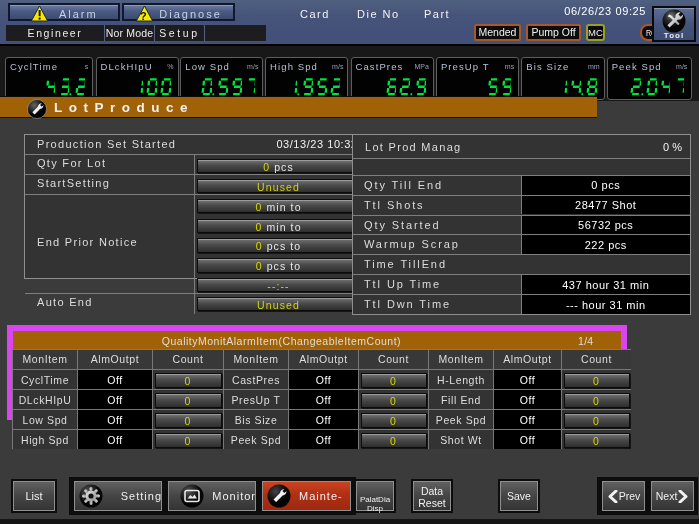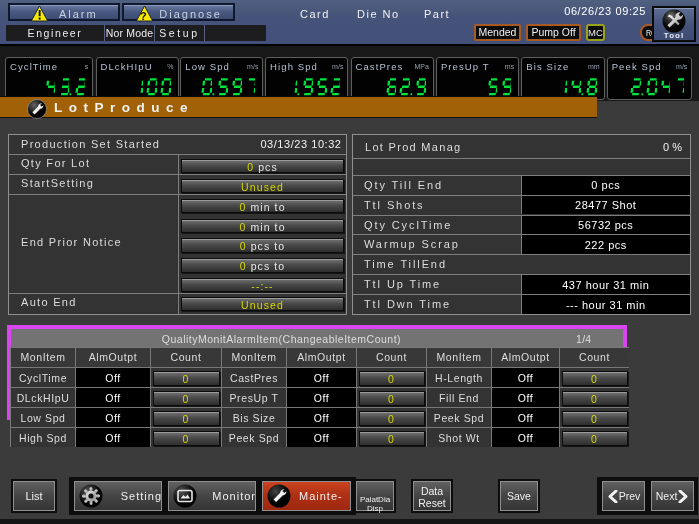--- a/index.html
+++ b/index.html
@@ -20,33 +20,33 @@
 .mbox{position:absolute;top:0;height:43.5px;background:#020202;border:1px solid #5e5e5e;border-radius:3px}
 .mlab{position:absolute;left:4px;top:3px;font-size:9.5px;color:#b6c1d2;letter-spacing:1.1px;white-space:nowrap}
 .munit{position:absolute;right:4px;top:5px;font-size:7px;color:#97a1b3}
 .mval{position:absolute;right:7px;bottom:3.5px;display:flex;align-items:flex-end}
 .dg{width:11.5px;height:17.5px;margin-left:2.4px}
 
 #tbar{position:absolute;left:0;top:96px;width:597px;height:22px;background:#a16207;border-top:1px solid #0c0c0c;border-bottom:1px solid #101010}
 #tbar .txt{position:absolute;left:54px;top:3px;color:#f2f2f2;font-size:13.5px;font-weight:bold;letter-spacing:6.5px}
 #dcopy{position:absolute;left:608px;top:0.5px;width:87px;height:17px;background:#2e2e2e;border:1px solid #c8c8c8;box-shadow:0 0 0 1px #000;color:#fff;font-size:8px;font-weight:bold;letter-spacing:0.8px}
 
-#lpanel{position:absolute;left:8px;top:134px;width:339px;height:181px;background:#333;border:1px solid #8f8f8f}
+#lpanel{position:absolute;left:24px;top:134px;width:339px;height:145px;background:#333;border:1px solid #8f8f8f}
 #rpanel{position:absolute;left:352px;top:134px;width:339px;height:181px;background:#333;border:1px solid #8f8f8f}
 .hline{position:absolute;left:0;width:100%;height:1px;background:#7e7e7e}
 .lab{position:absolute;left:12px;color:#dcdcdc;font-size:11px;letter-spacing:1.3px;white-space:nowrap}
 .gbtn{position:absolute;background:linear-gradient(#757575,#4a4a4a 45%,#2e2e2e);border:1px solid #0c0c0c;box-shadow:inset 0 1px 0 #9b9b9b,1px 1px 0 #151515;color:#e8e8e8;font-size:10.5px;text-align:center;letter-spacing:1.1px}
 .gbtn i{font-style:normal;color:#d6d600}
 .gbtn b{font-weight:normal;color:#d6d600}
 #ldate{position:absolute;right:4.5px;top:3px;color:#f2f2f2;font-size:11px;letter-spacing:0.55px}
 .rrow{position:absolute;left:0;width:100%;border-top:1px solid #7e7e7e}
 .rlab{position:absolute;left:11px;top:3px;color:#dcdcdc;font-size:11px;letter-spacing:1.9px;white-space:nowrap}
 .rval{position:absolute;left:167.5px;top:0;width:169.5px;height:100%;background:#000;color:#fff;font-size:11px;text-align:center;border-left:1px solid #7e7e7e;display:flex;align-items:center;justify-content:center;white-space:pre;letter-spacing:0.5px}
 
-#btable{position:absolute;left:7px;top:325px;width:620px;height:95px;background:#737373;border:4px solid #d946ef}
+#btable{position:absolute;left:7px;top:325px;width:620px;height:95px;background:#a16207;border:6px solid #d946ef}
 #btitle{position:absolute;left:0;top:0;width:100%;height:20px;text-align:center;color:#dedede;font-size:10.5px;line-height:20px;letter-spacing:0.3px}
 .bcell{position:absolute;border-left:1px solid #787878;border-top:1px solid #787878;font-size:10.5px;color:#dedede;text-align:center;letter-spacing:0.6px}
 .bh{line-height:19px;background:#383838}
 .bl{line-height:20px;background:#333}
 .bo{line-height:20px;background:#000;color:#fff}
 .bc0{background:#333}
 .cnt{position:absolute;left:1.5px;top:3px;right:1.5px;height:14.5px;line-height:14px}
 
 .bbtn{position:absolute;top:479px;height:34px;background:linear-gradient(#636363,#474747 45%,#333);border:2px solid #0d0d0d;box-shadow:inset 0 0 0 1px #8f8f8f;color:#f0f0f0;text-align:center}
 .nav3{display:flex;align-items:center;justify-content:center;gap:8px;padding-left:0}
@@ -450,21 +450,21 @@
   <div class="hline" style="top:22.8px"></div>
   <div class="rrow" style="top:39.69999999999999px;height:19.9px">
         <div class="rlab">Qty Till End</div>
         <div class="rval">0 pcs</div>
       </div>
       <div class="rrow" style="top:59.599999999999994px;height:19.9px">
         <div class="rlab">Ttl Shots</div>
         <div class="rval">28477 Shot</div>
       </div>
       <div class="rrow" style="top:79.5px;height:19.9px">
-        <div class="rlab">Qty CyclTime</div>
+        <div class="rlab">Qty Started</div>
         <div class="rval">56732 pcs</div>
       </div>
       <div class="rrow" style="top:99.39999999999998px;height:19.9px">
         <div class="rlab">Warmup Scrap</div>
         <div class="rval">222 pcs</div>
       </div>
       <div class="rrow" style="top:119.29999999999998px;height:19.9px">
         <div class="rlab">Time TillEnd</div>
       </div>
       <div class="rrow" style="top:139.2px;height:19.9px">
@@ -571,21 +571,21 @@
           <rect x="10.6" y="3.2" width="2.8" height="4" rx="1" transform="rotate(135 12 12)"></rect>
           <rect x="10.6" y="3.2" width="2.8" height="4" rx="1" transform="rotate(180 12 12)"></rect>
           <rect x="10.6" y="3.2" width="2.8" height="4" rx="1" transform="rotate(225 12 12)"></rect>
           <rect x="10.6" y="3.2" width="2.8" height="4" rx="1" transform="rotate(270 12 12)"></rect>
           <rect x="10.6" y="3.2" width="2.8" height="4" rx="1" transform="rotate(315 12 12)"></rect>
         </g>
         <circle cx="12" cy="12" r="2.6" fill="#111"></circle>
       </svg>
       <span style="font-size:11px;letter-spacing:1px">Setting</span>
     </div>
-<div class="bbtn nav3" style="left:166px;width:92px;justify-content:space-between;padding-left:5px">
+<div class="bbtn nav3" style="left:166px;width:92px;justify-content:flex-end;padding-left:5px">
       <svg width="24" height="24" viewBox="0 0 24 24">
         <defs>
           <radialGradient id="mg" cx="0.35" cy="0.3">
             <stop offset="0" stop-color="#555"></stop>
             <stop offset="1" stop-color="#050505"></stop>
           </radialGradient>
         </defs>
         <circle cx="12" cy="12" r="11.5" fill="url(#mg)"></circle>
         <rect x="5" y="6.5" width="14" height="11" rx="2" fill="none" stroke="#e8e8e8" stroke-width="1.6"></rect>
         <path d="M7.5 14.5 l3-3.5 l2 2 l2-2.5 l2.5 4 Z" fill="#e8e8e8"></path>

